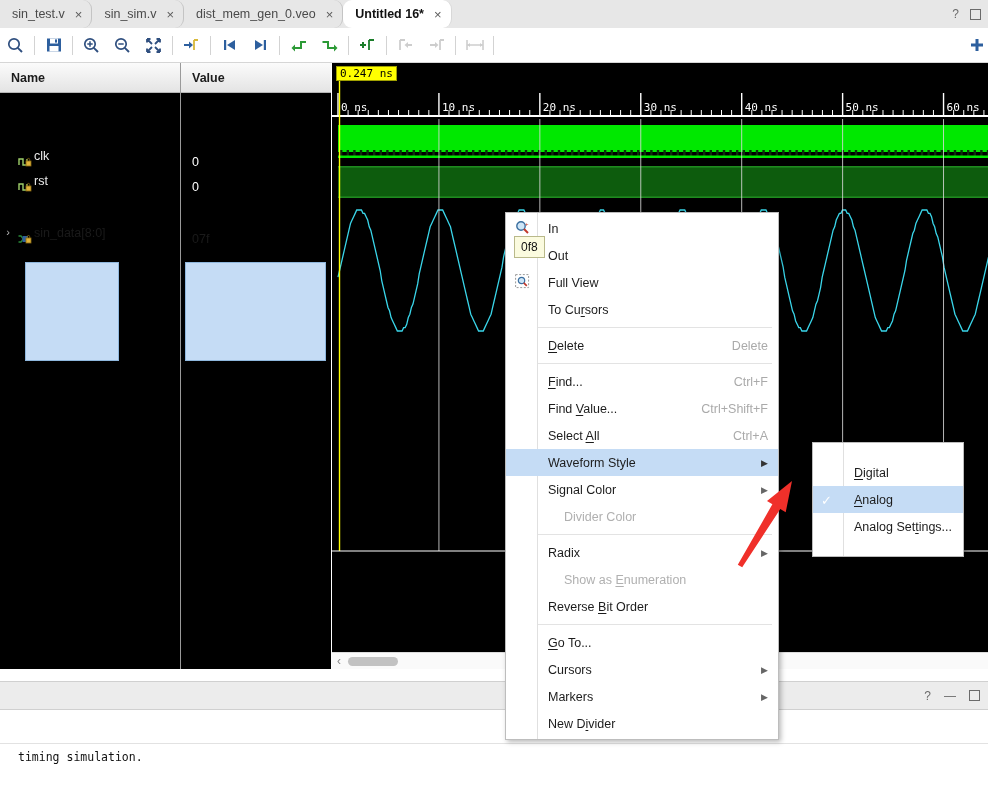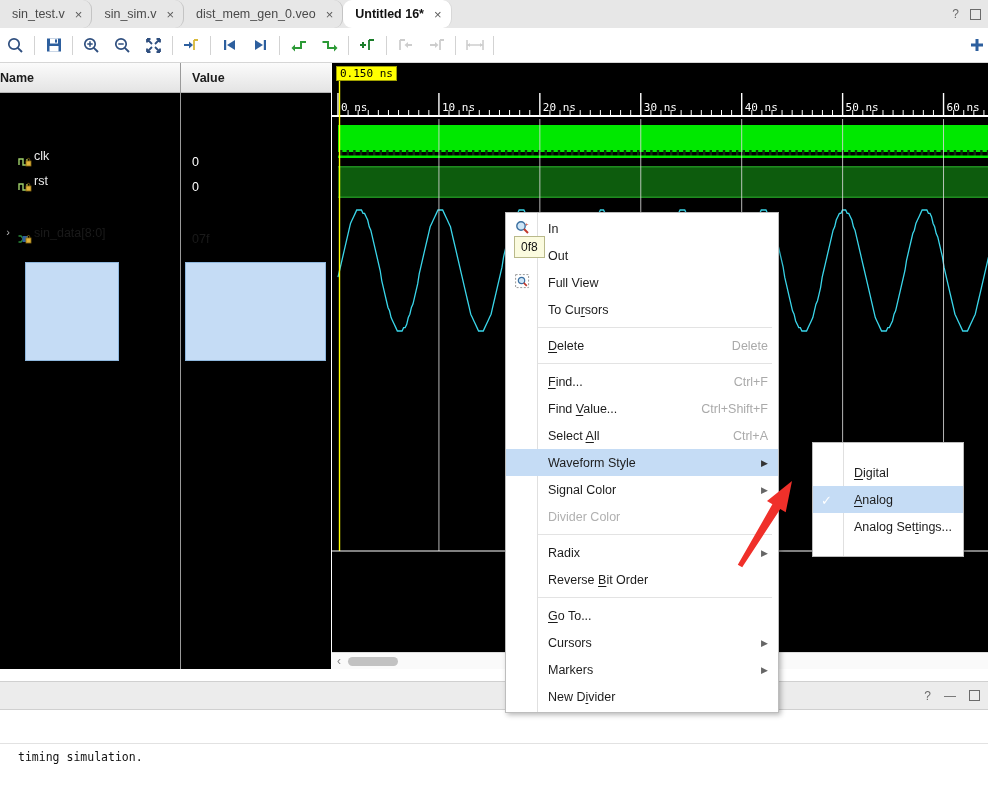--- a/index.html
+++ b/index.html
@@ -53,21 +53,21 @@
   }
   .values-pane {
     position: absolute; left: 181px; top: 63px; width: 150px; height: 606px;
     background: #000;
   }
   .col-head {
     height: 29px; background: linear-gradient(#fbfbfb,#e4e4e4);
     border-bottom: 1px solid #b6b6b6;
     display: flex; align-items: center; font-size: 12.5px; font-weight: bold; color: #1c1c1c;
   }
-  .names-pane .col-head { }
+  .names-pane .col-head { padding-left: 11px; }
   .values-pane .col-head { padding-left: 11px; align-items: center; }
 
   .sig-rows { position: relative; background: #000; height: 520px; }
   .sig-row { display: flex; height: 25px; color: #e9e9e9; font-size: 12.5px; }
   .sig-row .twisty { width: 16px; text-align: center; color: #b9b9b9; font-size: 11px; }
   .sig-row .sicon { width: 18px; display: flex; align-items: center; justify-content: center; }
   .sel-box {
     position: absolute; background: #c5dcf5; border: 1px solid #8fb7dd;
   }
   .sel-name { left: 25px; top: 169px; width: 92px; height: 97px; }
@@ -139,21 +139,21 @@
     position: absolute; left: 0; top: 0; bottom: 0; width: 31px;
     border-right: 1px solid #e0e0e0; background: #fff;
   }
   .mi {
     position: relative; display: flex; align-items: center;
     height: 27px; padding-left: 42px; padding-right: 10px; color: #1c1c1c;
     white-space: nowrap;
   }
   .mi .accel { margin-left: auto; color: #aaaaaa; font-size: 12.5px; padding-left: 24px; }
   .mi .arrow { margin-left: auto; color: #666; font-size: 9px; padding-left: 20px; }
-  .mi.disabled { color: #b0b0b0; }
+  .mi.disabled { color: #b0b0b0; margin-left: 16px; }
   .mi.highlight { background: #c5dcf5; }
   .mi.highlight .arrow { color: #333; }
   .mi .mi-icon { position: absolute; left: 9px; top: 50%; transform: translateY(-50%); }
   .msep { height: 1px; background: #e3e3e3; margin: 4px 6px 4px 32px; }
   .u { text-decoration: underline; text-underline-offset: 2px; }
 
   
   .submenu {
     position: absolute; left: 812px; top: 442px; width: 150px;
     background: #ffffff; border: 1px solid #bdbdbd;
@@ -383,21 +383,21 @@
     </div>
     <div class="pane-foot">
       <div class="hscroll">
         <span>‹</span>
         <span>›</span>
       </div>
     </div>
   </div>
 
   <div class="wave-pane">
-    <div class="wave-cursorlabel">0.150 ns</div>
+    <div class="wave-cursorlabel">0.247 ns</div>
 
     <svg class="ruler" id="ruler-svg" viewBox="0 0 656 56" preserveAspectRatio="none">
         <rect x="0" y="0" width="656" height="56" fill="#000"></rect>
         <line x1="0" y1="53" x2="656" y2="53" stroke="#ffffff" stroke-width="2"></line>
         <line x1="6" y1="30" x2="6" y2="53" stroke="#ffffff" stroke-width="1.4"></line>
         <text x="9" y="48" fill="#ffffff" font-size="11" font-family="&quot;DejaVu Sans Mono&quot;, monospace">0 ns</text>
         <line x1="16.092307692307692" y1="47" x2="16.092307692307692" y2="53" stroke="#ffffff" stroke-width="1"></line>
         <line x1="26.184615384615384" y1="47" x2="26.184615384615384" y2="53" stroke="#ffffff" stroke-width="1"></line>
         <line x1="36.27692307692308" y1="47" x2="36.27692307692308" y2="53" stroke="#ffffff" stroke-width="1"></line>
         <line x1="46.36923076923077" y1="47" x2="46.36923076923077" y2="53" stroke="#ffffff" stroke-width="1"></line>
@@ -647,20 +647,23 @@
         <span class="arrow">▶</span>
       </div>
       <div class="mi disabled">
         <span>Divider Color</span>
       </div>
       <div class="msep"></div>
       <div class="mi">
         <span>Radix</span>
         <span class="arrow">▶</span>
       </div>
+      <div class="mi disabled">
+        <span>Show as <span class="u">E</span>numeration</span>
+      </div>
       <div class="mi">
         <span>Reverse <span class="u">B</span>it Order</span>
       </div>
       <div class="msep"></div>
       <div class="mi">
         <span><span class="u">G</span>o To...</span>
       </div>
       <div class="mi">
         <span>Cursors</span>
         <span class="arrow">▶</span>

